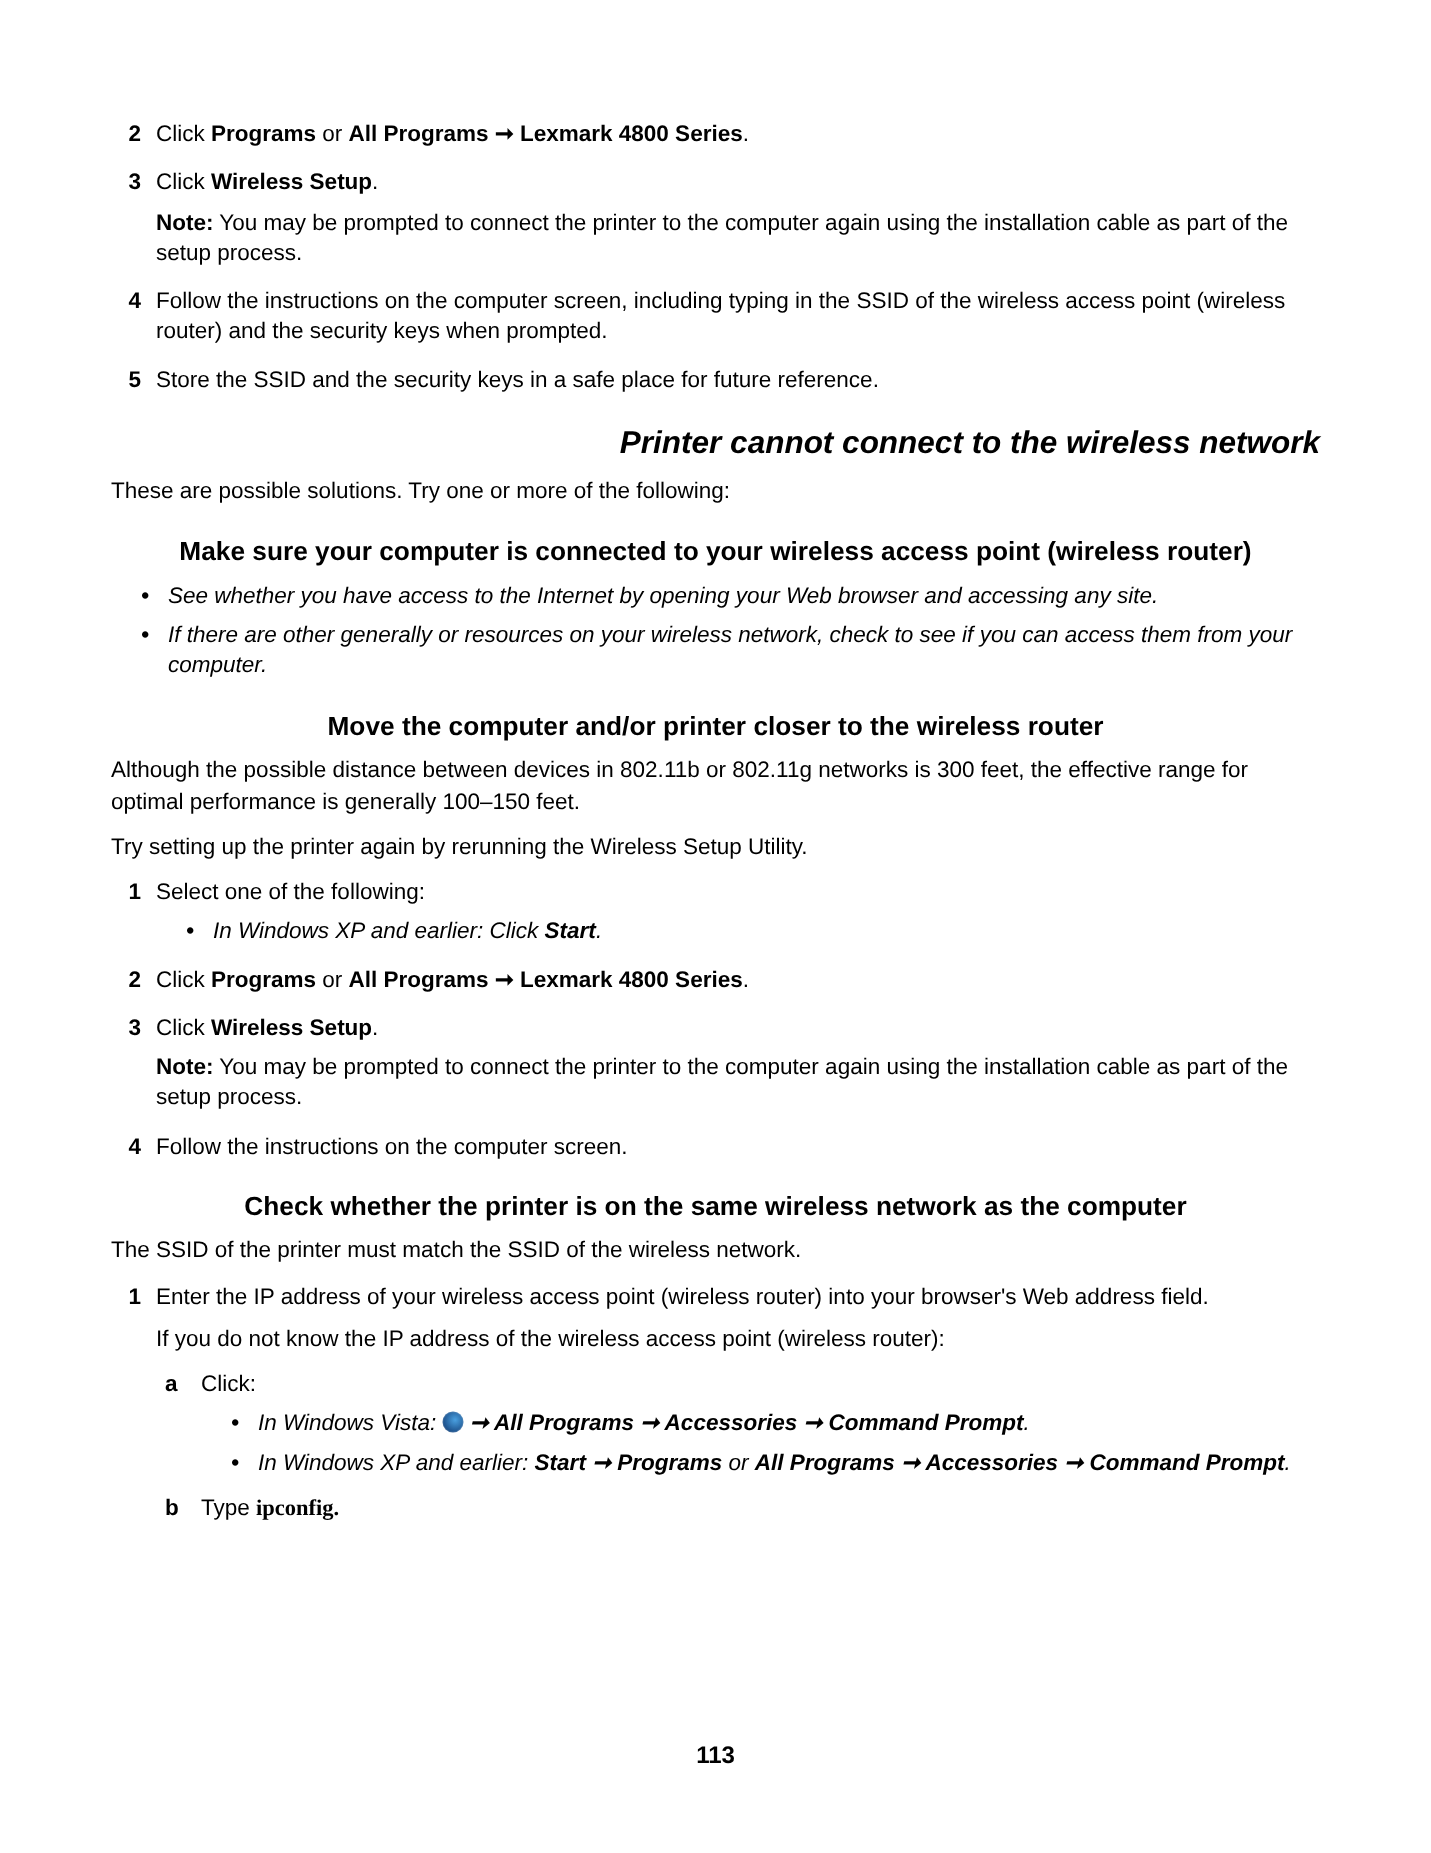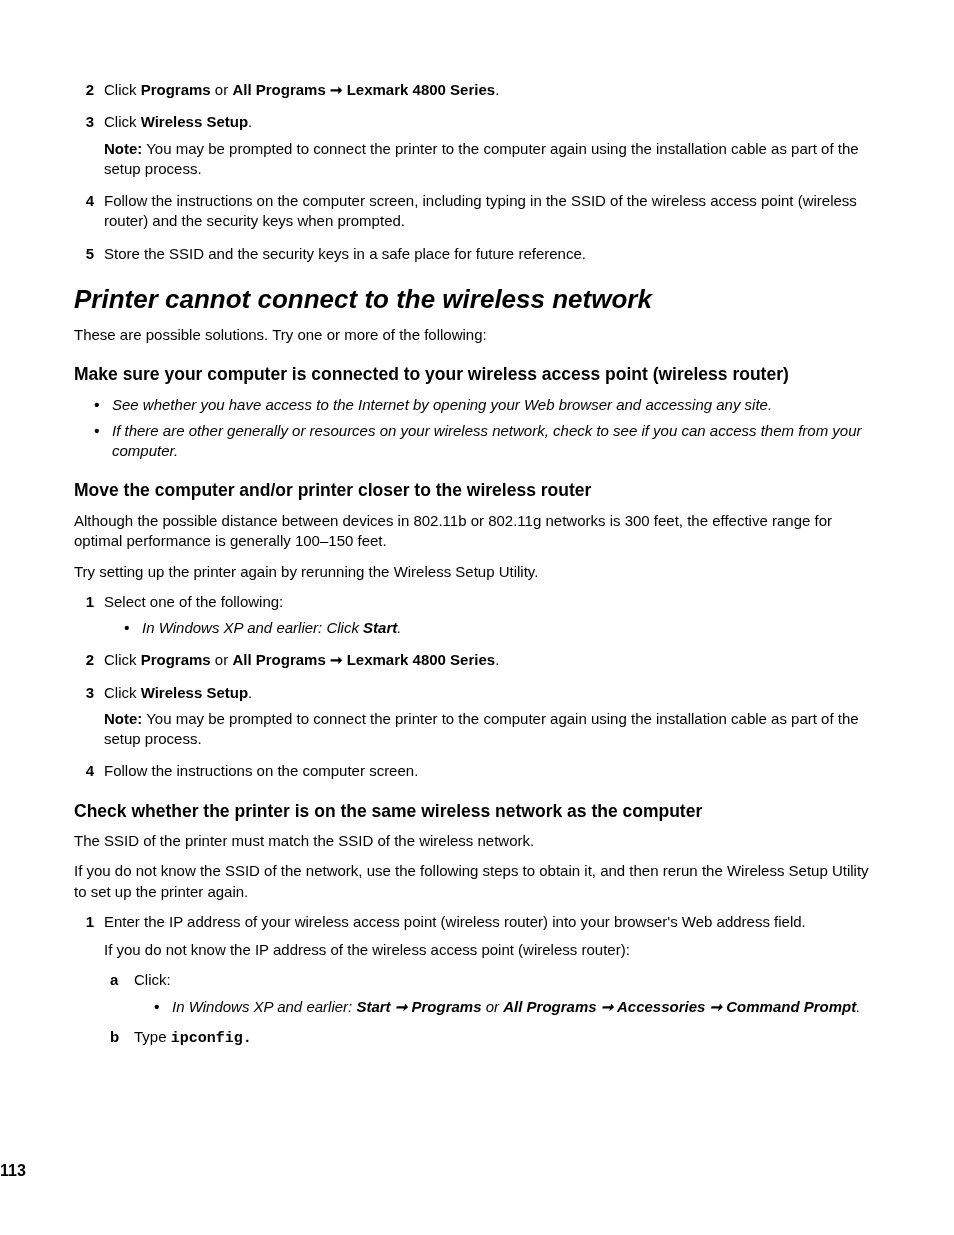--- a/index.html
+++ b/index.html
@@ -70,47 +70,49 @@
   ul.bullets > li::before {
     content: "•";
     position: absolute;
     left: 0;
     top: 0;
     font-weight: bold;
   }
   .h-italic {
     font-style: italic;
     font-weight: bold;
-    font-size: 26px;
+    font-size: 21px;
     margin: 18px 0 8px 0;
+    text-align: right;
   }
   .h-bold {
     font-weight: bold;
     font-size: 17.5px;
     margin: 18px 0 8px 0;
+    text-align: center;
   }
   p.body {
     margin: 4px 0 10px 0;
   }
   .vista-icon {
     display: inline-block;
     width: 14px;
     height: 14px;
     border-radius: 50%;
     background: radial-gradient(circle at 60% 40%, #4aa0e0 0%, #1b4f8a 70%, #0a2540 100%);
     vertical-align: -2px;
     box-shadow: inset 0 0 1px rgba(255,255,255,0.6);
   }
-  .mono { font-family: Liberation Mono, monospace; font-weight: bold; text-align: right; }
+  .mono { font-family: Liberation Serif, serif; font-weight: bold; text-align: right; }
   .footer-page {
     position: absolute;
     bottom: 55px;
     left: 0;
     width: 100%;
-    text-align: left;
+    text-align: center;
     font-weight: bold;
     font-size: 16px;
   }
   .sub-indent {
     margin-left: 0;
   }
 </style>
 </head>
 <body>
 
@@ -181,33 +183,35 @@
       </div>
     </li>
     <li>
       <span class="marker">4</span>
       <span>Follow the instructions on the computer screen.</span>
     </li>
   </ol>
 
   <div class="h-bold">Check whether the printer is on the same wireless network as the computer</div>
   <p class="body">The SSID of the printer must match the SSID of the wireless network.</p>
-  <p class="body">If you do not know the SSID of the network, use the following steps to obtain it, and then rerun the Wireless Setup Utility to set up the printer again.</p>
 
   <ol class="numlist">
     <li>
       <span class="marker">1</span>
       <span>Enter the IP address of your wireless access point (wireless router) into your browser's Web address field.</span>
       <p class="body sub-indent" style="margin-top:8px;">If you do not know the IP address of the wireless access point (wireless router):</p>
 
       <ol class="alphalist">
         <li>
           <span class="marker">a</span>
           <span>Click:</span>
           <ul class="bullets">
+            <li>
+              <span>In Windows Vista: </span><span class="vista-icon"></span><span class="arrow"> ➞ </span><span class="bold">All Programs</span><span class="arrow"> ➞ </span><span class="bold">Accessories</span><span class="arrow"> ➞ </span><span class="bold">Command Prompt</span><span>.</span>
+            </li>
             <li>
               <span>In Windows XP and earlier: </span><span class="bold">Start</span><span class="arrow"> ➞ </span><span class="bold">Programs</span><span> or </span><span class="bold">All Programs</span><span class="arrow"> ➞ </span><span class="bold">Accessories</span><span class="arrow"> ➞ </span><span class="bold">Command Prompt</span><span>.</span>
             </li>
           </ul>
         </li>
         <li>
           <span class="marker">b</span>
           <span>
             <span>Type </span><span class="mono">ipconfig</span><span class="mono">.</span>
           </span>

